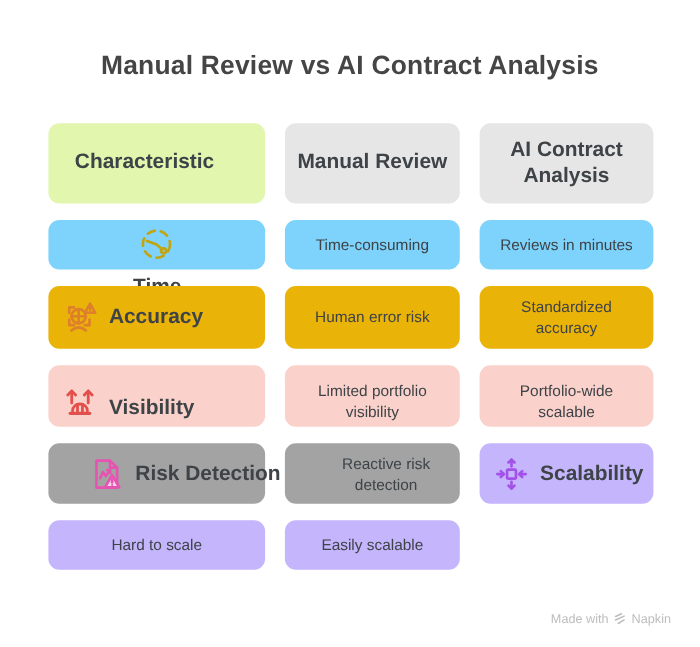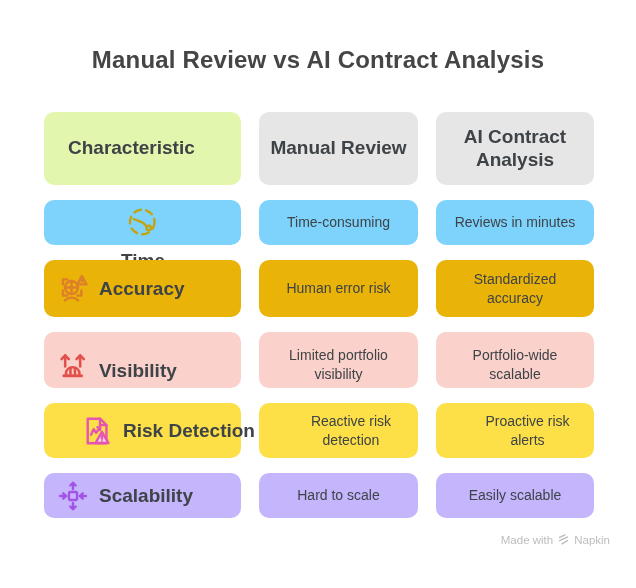--- a/index.html
+++ b/index.html
@@ -60,26 +60,26 @@
     white-space:nowrap;
   }
   .icon-box { width:36px; height:36px; flex:0 0 36px; display:flex; align-items:center; justify-content:center; }
   .icon-box svg { width:36px; height:36px; }
   
   .c-green    { background:#e2f6ae; }
   .c-gray     { background:#e6e6e6; }
   .c-yellow   { background:#7dd3fc;flex-direction:column; }
   .c-peach    { background:#eab308; }
   .c-salmon   { background:#fad1cb;align-items:flex-end; }
-  .c-pink     { background:#fde047;padding-left:35px; }
+  .c-pink     { background:#a3a3a3;padding-left:35px; }
   .c-lavender { background:#c4b5fd; }
   .footer {
     position:absolute;
     right:26px;
-    top:533px;
+    top:556px;
     display:flex;
     align-items:center;
     gap:4px;
     color:#bdbdbd;
     font-size:11.5px;
   }
   .footer svg { width:13px; height:13px; }
 </style>
 </head>
 <body>
@@ -173,23 +173,20 @@
           <path d="M15.3 12.6 L19.6 20 H11 Z" fill="#f9d1ec"></path>
           <path d="M15.3 15.3 V17.1"></path>
           <circle cx="15.3" cy="18.6" r="0.6" fill="#e654b2" stroke="none"></circle>
         </svg>
       </span>
       <span class="row-label">Risk Detection</span>
     </div>
     <div class="cell c-pink">
       <span>Reactive risk detection</span>
     </div>
-    <div class="cell c-pink">
-      <span>Proactive risk alerts</span>
-    </div>
 
     <div class="cell label-cell c-lavender">
       <span class="icon-box">
         <svg viewBox="0 0 24 24" fill="none" stroke="#a352e8" stroke-width="1.6" stroke-linecap="round" stroke-linejoin="round">
           <rect x="9.3" y="9.3" width="5.4" height="5.4" rx="0.8"></rect>
           <path d="M12 7.3 V3.4"></path>
           <path d="M10.2 5 L12 3.2 L13.8 5"></path>
           <path d="M12 16.7 V20.6"></path>
           <path d="M10.2 19 L12 20.8 L13.8 19"></path>
           <path d="M3.4 12 H7.3"></path>

